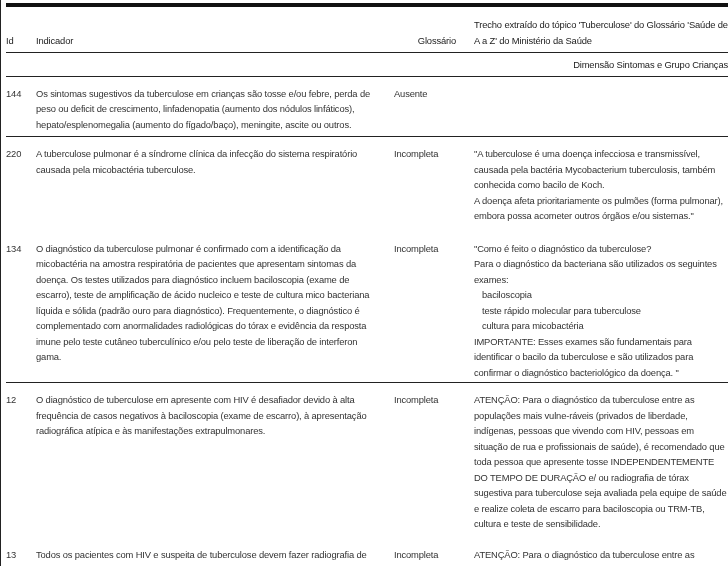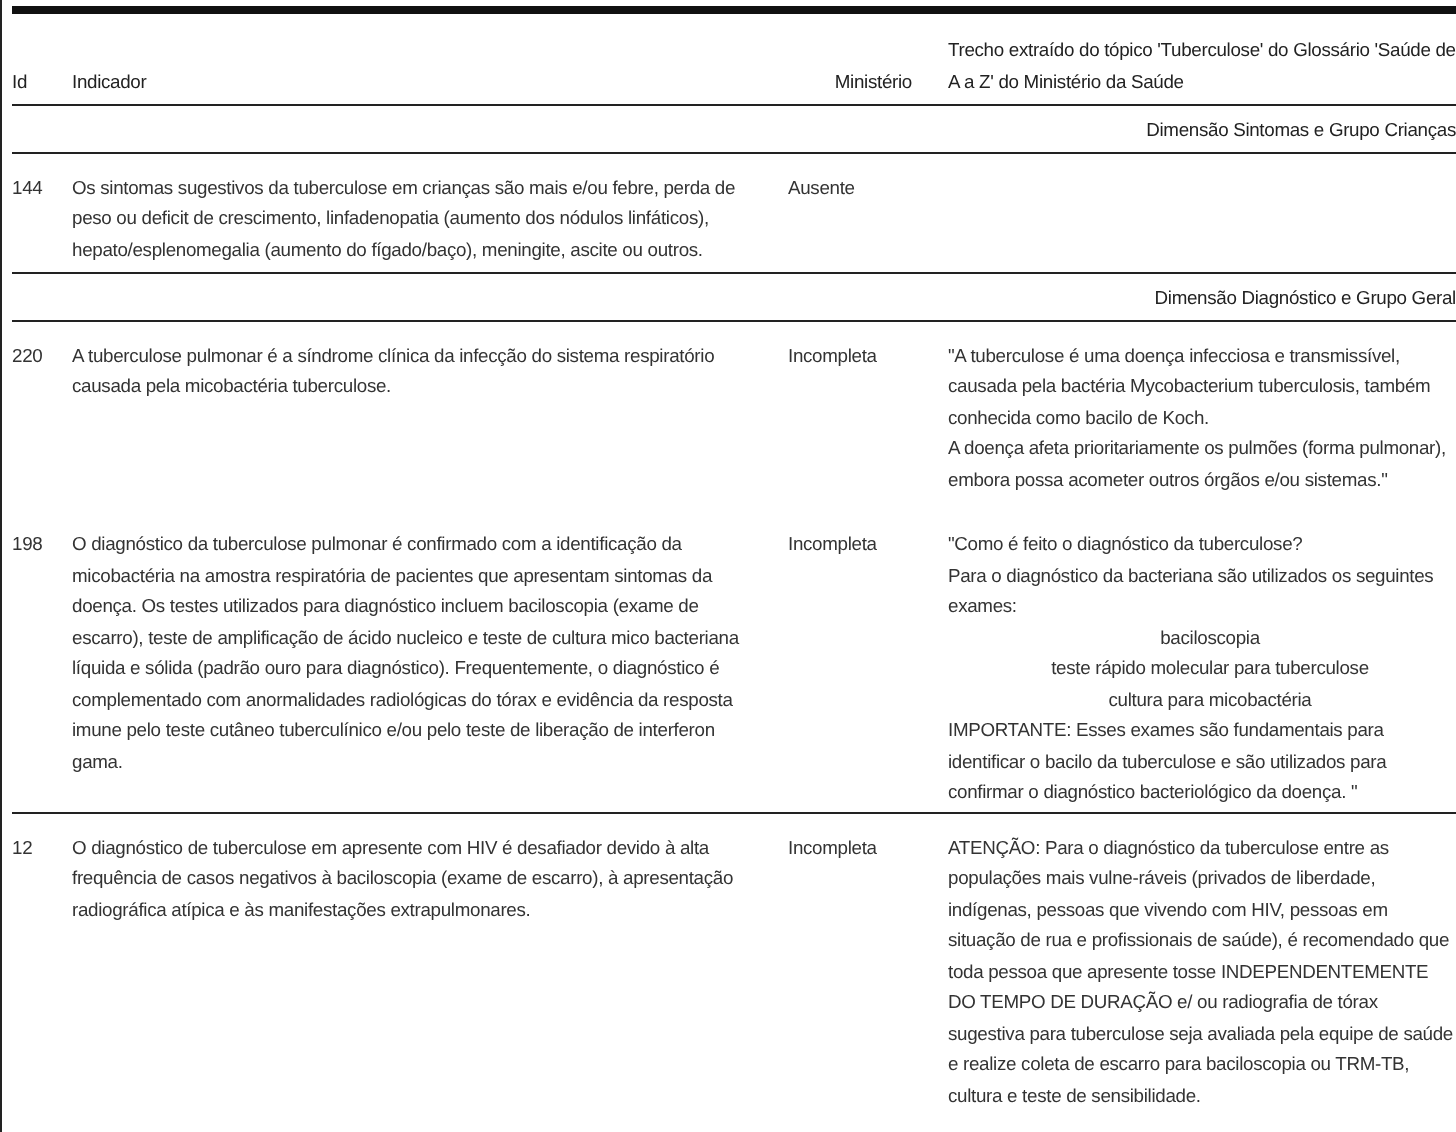--- a/index.html
+++ b/index.html
@@ -17,70 +17,67 @@
     col.c-trecho { width: 254px; }
     th, td { vertical-align: top; text-align: left; padding: 0; line-height: 15.5px; font-weight: normal; }
     thead th { padding-top: 10px; padding-bottom: 4px; color: #222; }
     thead th.v-bottom { vertical-align: bottom; }
     thead tr { border-bottom: 1.5px solid #222; }
     tr.section td { text-align: right; color: #222; padding: 4px 0 3px 0; border-bottom: 1.5px solid #222; }
     tr.data td { padding-top: 9px; }
     tr.data.last-in-section { border-bottom: 1.5px solid #222; }
     td.id, th.id { padding-left: 0; margin-left: 48px; }
     td.aval { padding-left: 3px; }
-    .indent { padding-left: 8px; text-align: center; }
+    .indent { padding-left: 8px; }
     .block { display: block; }
   </style>
 </head>
 <body>
 
 <div class="left-edge"></div>
 <div class="top-rule"></div>
 
 <table>
   <colgroup>
     <col class="c-id">
       <col class="c-ind">
       <col class="c-aval">
       <col class="c-trecho">
   </colgroup>
   <thead>
     <tr>
       <th class="id v-bottom">Id</th>
       <th class="v-bottom">Indicador</th>
-      <th class="v-bottom" style="text-align:right;padding-right:18px;">Ministério</th>
+      <th class="v-bottom" style="text-align:right;padding-right:18px;">Glossário</th>
       <th>Trecho extraído do tópico 'Tuberculose' do Glossário 'Saúde de A a Z' do Ministério da Saúde</th>
     </tr>
   </thead>
   <tbody>
 
     <tr class="section">
       <td colspan="4">Dimensão Sintomas e Grupo Crianças</td>
     </tr>
     <tr class="data last-in-section">
       <td class="id">144</td>
-      <td style="padding-right:6px;padding-bottom:4px;">Os sintomas sugestivos da tuberculose em crianças são mais e/ou febre, perda de peso ou deficit de crescimento, linfadenopatia (aumento dos nódulos linfáticos), hepato/esplenomegalia (aumento do fígado/baço), meningite, ascite ou outros.</td>
+      <td style="padding-right:6px;padding-bottom:4px;">Os sintomas sugestivos da tuberculose em crianças são tosse e/ou febre, perda de peso ou deficit de crescimento, linfadenopatia (aumento dos nódulos linfáticos), hepato/esplenomegalia (aumento do fígado/baço), meningite, ascite ou outros.</td>
       <td class="aval">Ausente</td>
       <td></td>
     </tr>
 
-    <tr class="section">
-      <td colspan="4">Dimensão Diagnóstico e Grupo Geral</td>
-    </tr>
     <tr class="data">
       <td class="id">220</td>
       <td style="padding-right:10px;">A tuberculose pulmonar é a síndrome clínica da infecção do sistema respiratório causada pela micobactéria tuberculose.</td>
       <td class="aval">Incompleta</td>
       <td style="padding-bottom:8px;">
         <span class="block">"A tuberculose é uma doença infecciosa e transmissível, causada pela bactéria Mycobacterium tuberculosis, também conhecida como bacilo de Koch.</span>
         <span class="block">A doença afeta prioritariamente os pulmões (forma pulmonar), embora possa acometer outros órgãos e/ou sistemas."</span>
       </td>
     </tr>
     <tr class="data last-in-section">
-      <td class="id">198</td>
+      <td class="id">134</td>
       <td style="padding-right:6px;">O diagnóstico da tuberculose pulmonar é confirmado com a identificação da micobactéria na amostra respiratória de pacientes que apresentam sintomas da doença. Os testes utilizados para diagnóstico incluem baciloscopia (exame de escarro), teste de amplificação de ácido nucleico e teste de cultura mico bacteriana líquida e sólida (padrão ouro para diagnóstico). Frequentemente, o diagnóstico é complementado com anormalidades radiológicas do tórax e evidência da resposta imune pelo teste cutâneo tuberculínico e/ou pelo teste de liberação de interferon gama.</td>
       <td class="aval">Incompleta</td>
       <td style="padding-bottom:2px;">
         <span class="block">"Como é feito o diagnóstico da tuberculose?</span>
         <span class="block">Para o diagnóstico da bacteriana são utilizados os seguintes exames:</span>
         <span class="block indent">baciloscopia</span>
         <span class="block indent">teste rápido molecular para tuberculose</span>
         <span class="block indent">cultura para micobactéria</span>
         <span class="block">IMPORTANTE: Esses exames são fundamentais para identificar o bacilo da tuberculose e são utilizados para confirmar o diagnóstico bacteriológico da doença. "</span>
       </td>

